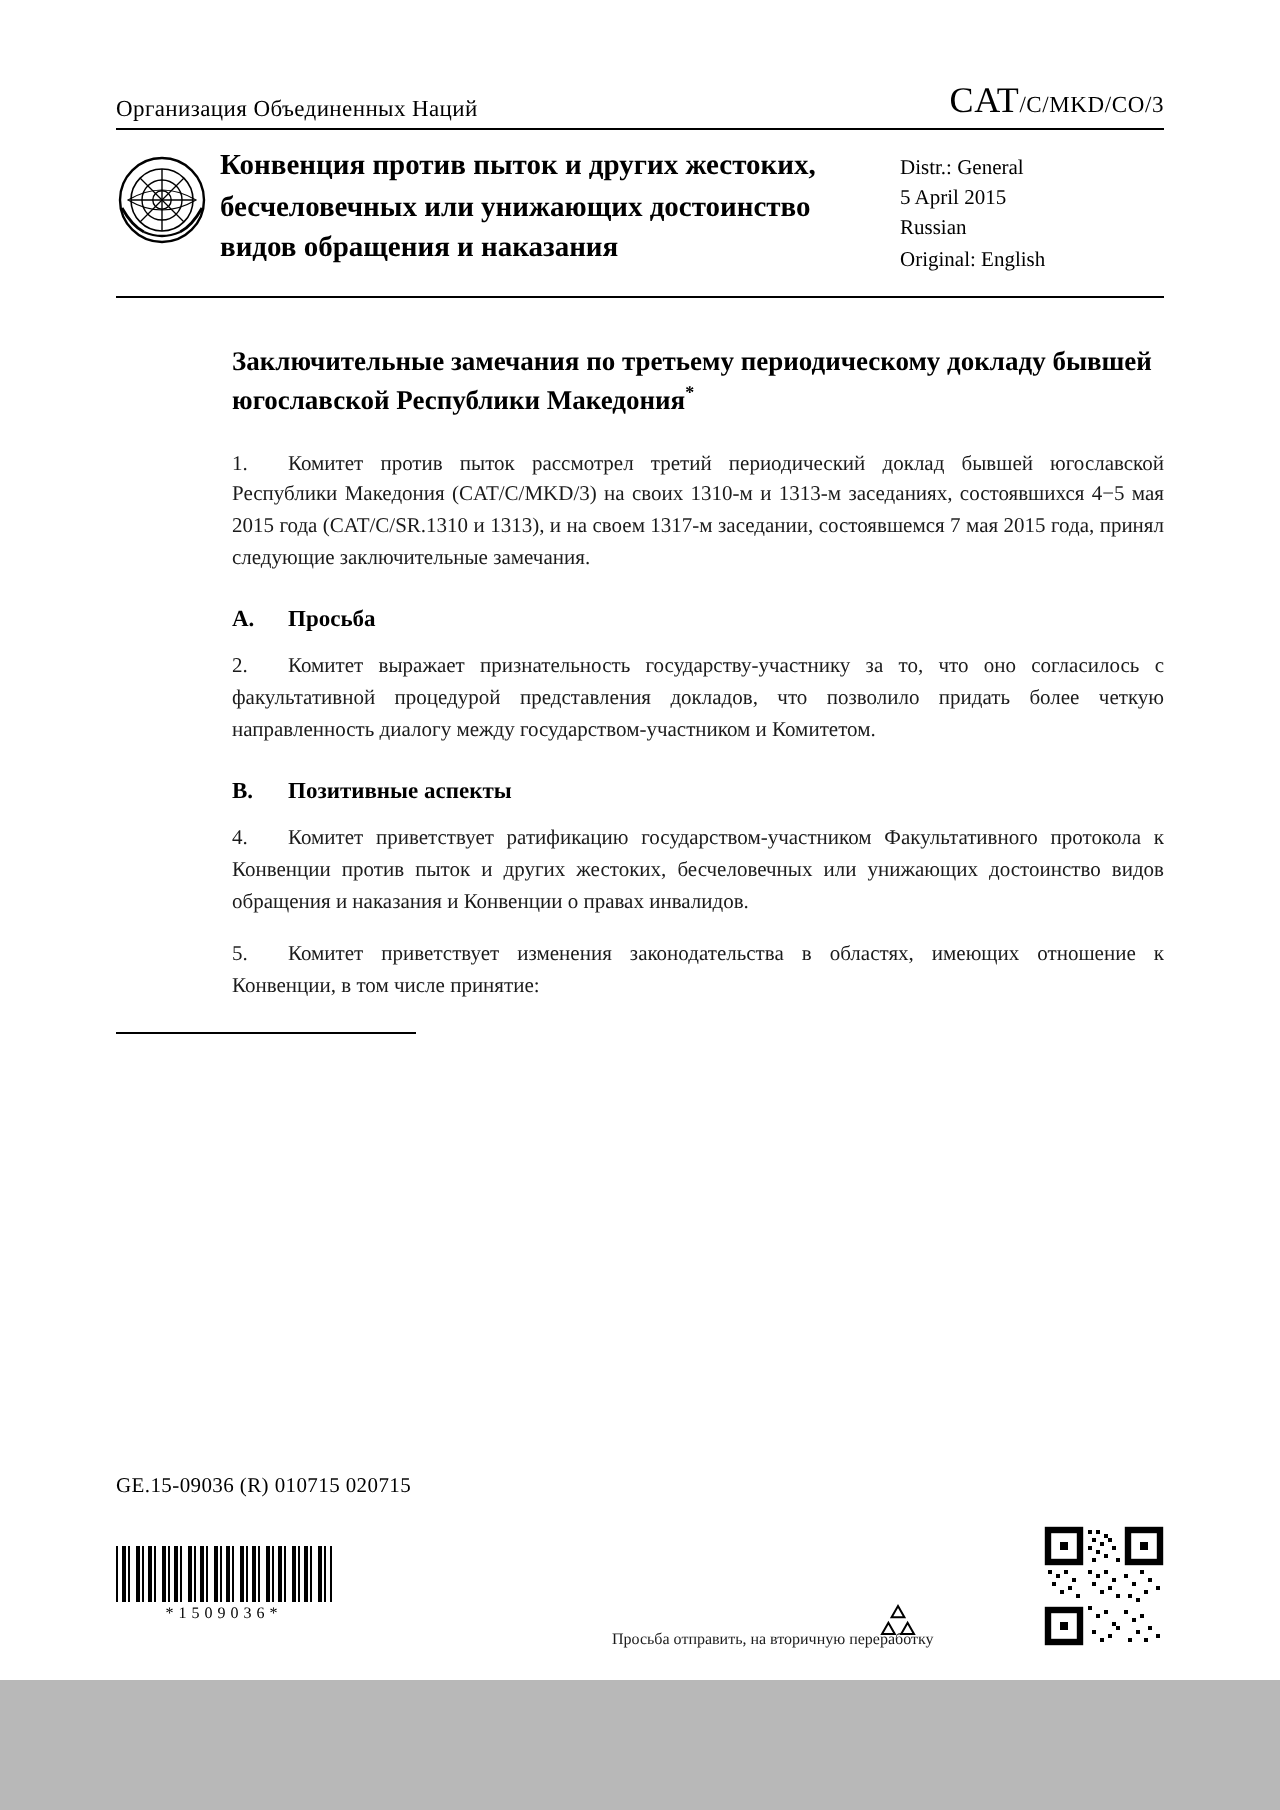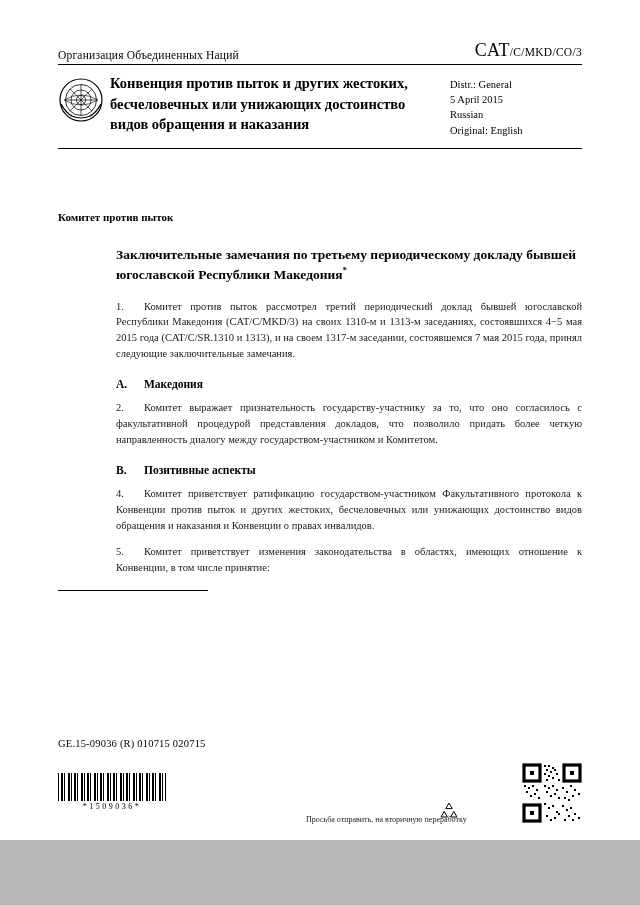--- a/index.html
+++ b/index.html
@@ -231,30 +231,29 @@
       <div class="conv-title">Конвенция против пыток и других жестоких, бесчеловечных или унижающих достоинство видов обращения и наказания</div>
       <div class="distr">
         <div>Distr.: General</div>
         <div>5 April 2015</div>
         <div>Russian</div>
         <div>Original: English</div>
       </div>
     </div>
     <div class="hdr-rule2"></div>
 
-    <div class="committee">Комитет против пыток</div>
 
     <div class="content">
       <div class="doc-title"><span>Заключительные замечания по третьему периодическому докладу бывшей югославской Республики Македония</span><sup>*</sup></div>
 
       <p class="para"><span class="num">1.</span><span>Комитет против пыток рассмотрел третий периодический доклад бывшей югославской Республики Македония (CAT/C/MKD/3) на своих 1310-м и 1313-м заседаниях, состоявшихся 4−5 мая 2015 года (CAT/C/SR.1310 и 1313), и на своем 1317-м заседании, состоявшемся 7 мая 2015 года, принял следующие заключительные замечания.</span></p>
 
       <div class="section">
         <span class="letter">A.</span>
-        <span>Македония</span>
+        <span>Просьба</span>
       </div>
 
       <p class="para"><span class="num">2.</span><span>Комитет выражает признательность государству-участнику за то, что оно согласилось с факультативной процедурой представления докладов, что позволило придать более четкую направленность диалогу между государством-участником и Комитетом.</span></p>
 
 
       <div class="section">
         <span class="letter">B.</span>
         <span>Позитивные аспекты</span>
       </div>
 

